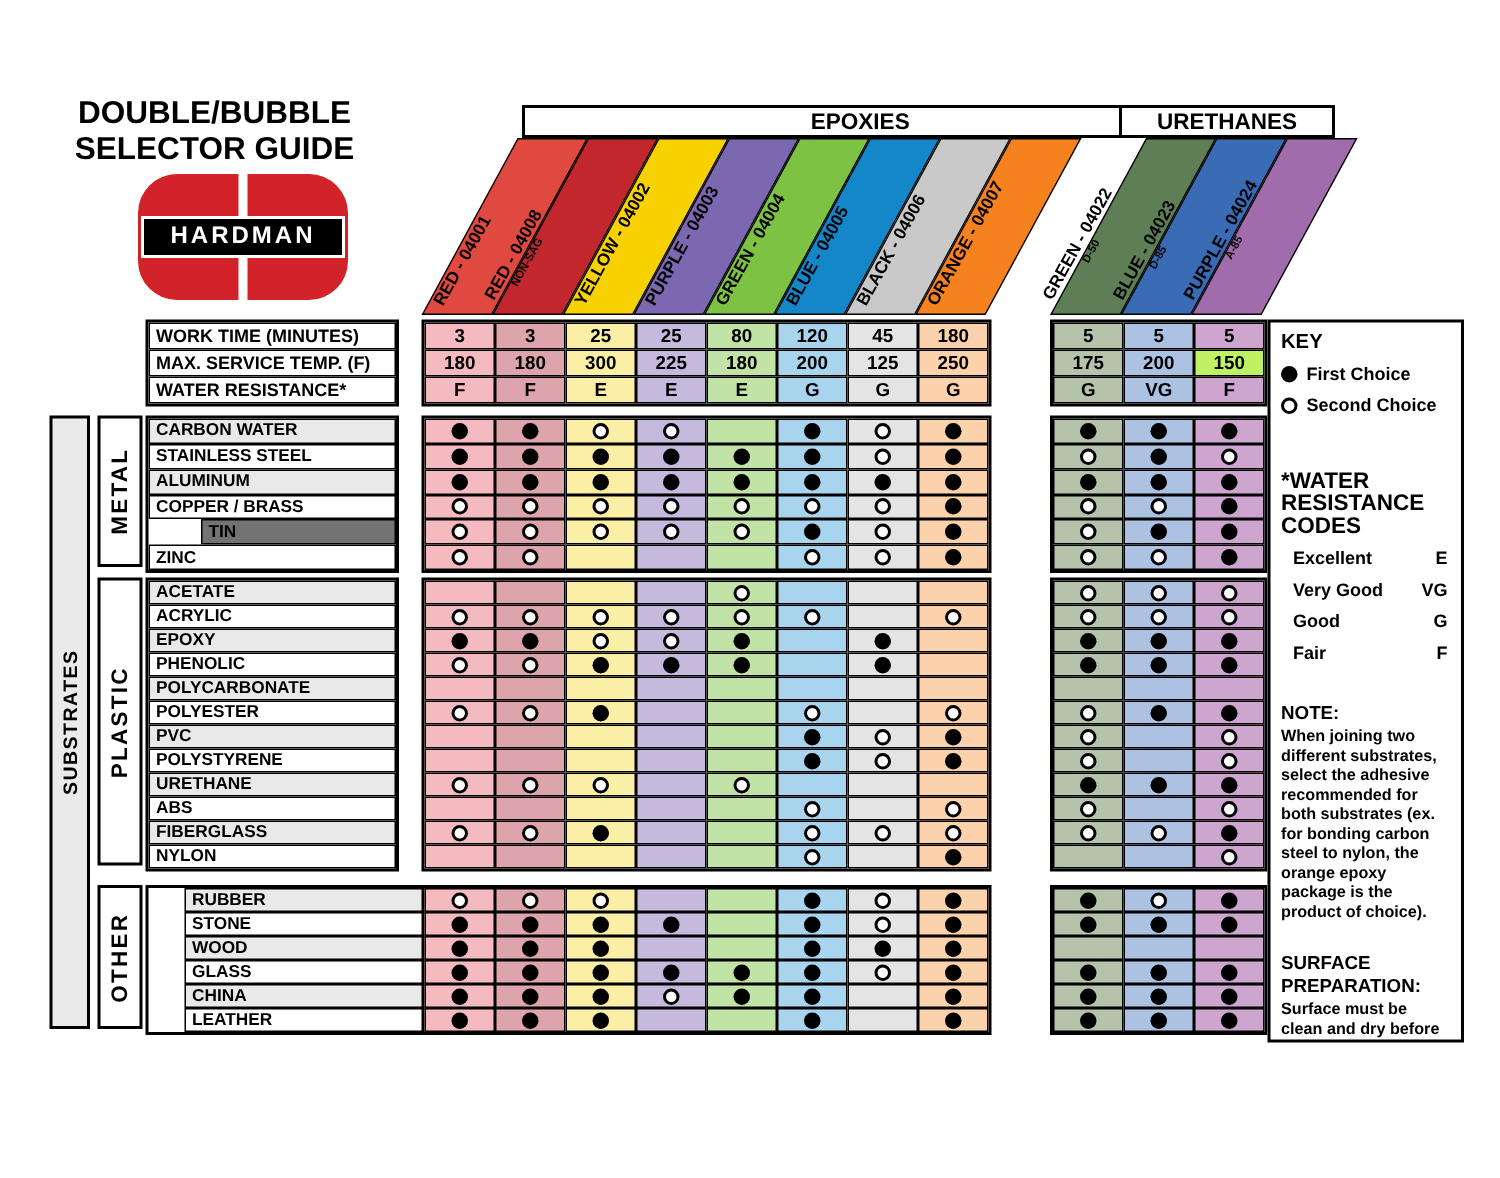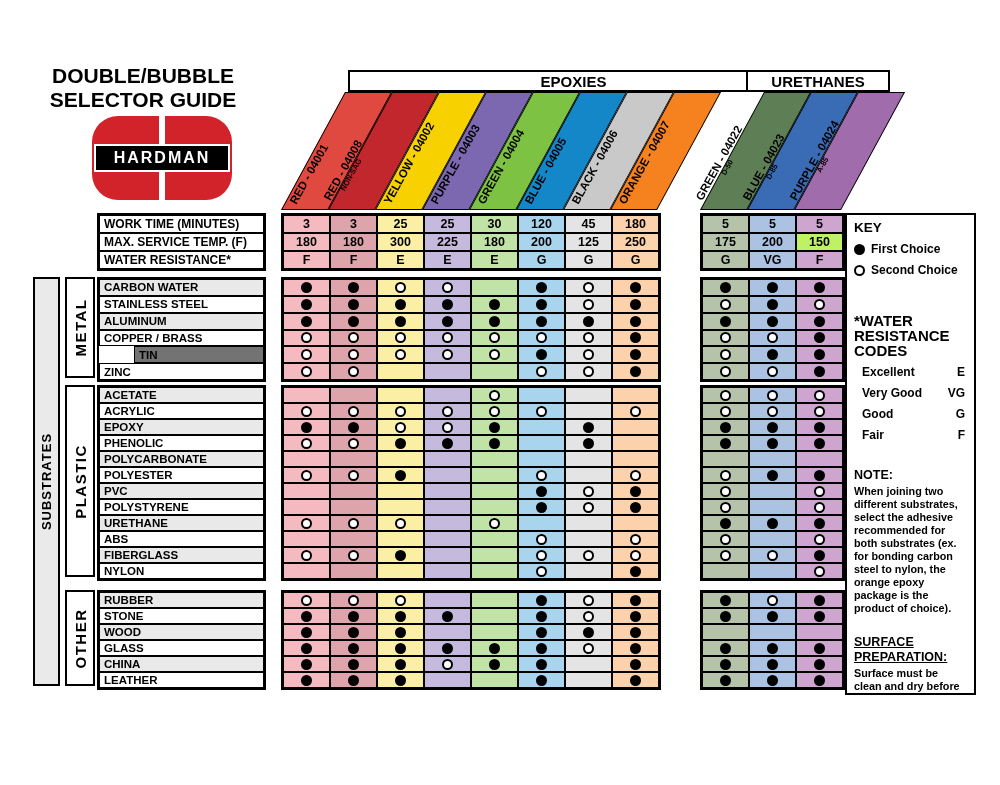--- a/index.html
+++ b/index.html
@@ -54,21 +54,21 @@
   #other-box{left:65px;top:590px;width:30px;height:96px;}
   
   #key-panel{position:absolute;left:845px;top:213px;width:131px;height:482px;border:2.5px solid #000;
              background:#fff;box-sizing:border-box;padding:5px 7px;overflow:hidden;}
   .key-title{font-size:13.5px;}
   .key-item{display:flex;align-items:center;gap:6px;margin-top:7px;font-size:12px;}
   .water-title{margin-top:36px;font-size:15px;line-height:15px;width:90px;}
   .code-row{display:flex;justify-content:space-between;padding:0 2px 0 8px;font-size:12px;margin-top:7px;}
   .note-title{margin-top:26px;font-size:12.5px;line-height:15px;}
   .note-body{margin-top:2px;font-size:10.8px;line-height:13px;}
-  .surface-title{margin-top:20px;font-size:12.5px;line-height:15px;text-decoration:underline;}
+  .surface-title{margin-top:20px;font-size:12.5px;line-height:15px;}
 </style>
 </head>
 <body>
 
 <div class="canvas">
 
   <div class="title">
     <span>DOUBLE/BUBBLE</span>
     <span>SELECTOR GUIDE</span>
   </div>
@@ -136,21 +136,21 @@
   <div class="block" id="spec-labels">
       <div class="spec-label">WORK TIME (MINUTES)</div>
       <div class="spec-label">MAX. SERVICE TEMP. (F)</div>
       <div class="spec-label">WATER RESISTANCE*</div>
     </div>
   <div class="block" id="spec-vals-e">
       <div class="scell" style="background: rgb(245, 185, 192);">3</div>
       <div class="scell" style="background: rgb(221, 164, 171);">3</div>
       <div class="scell" style="background: rgb(250, 239, 165);">25</div>
       <div class="scell" style="background: rgb(197, 186, 221);">25</div>
-      <div class="scell" style="background: rgb(194, 227, 166);">30</div>
+      <div class="scell" style="background: rgb(194, 227, 166);">80</div>
       <div class="scell" style="background: rgb(169, 212, 238);">120</div>
       <div class="scell" style="background: rgb(228, 228, 228);">45</div>
       <div class="scell" style="background: rgb(251, 210, 172);">180</div>
       <div class="scell" style="background: rgb(245, 185, 192);">180</div>
       <div class="scell" style="background: rgb(221, 164, 171);">180</div>
       <div class="scell" style="background: rgb(250, 239, 165);">300</div>
       <div class="scell" style="background: rgb(197, 186, 221);">225</div>
       <div class="scell" style="background: rgb(194, 227, 166);">180</div>
       <div class="scell" style="background: rgb(169, 212, 238);">200</div>
       <div class="scell" style="background: rgb(228, 228, 228);">125</div>
@@ -681,21 +681,21 @@
         </div>
         <div class="dcell" style="background: rgb(205, 165, 207);">
           <span class="d1"></span>
         </div>
         <div class="dcell" style="background: rgb(181, 195, 171);"></div>
         <div class="dcell" style="background: rgb(171, 194, 226);"></div>
         <div class="dcell" style="background: rgb(205, 165, 207);">
           <span class="d2"></span>
         </div>
       </div>
-      <div class="mlabels" style="top: 590px; height: 96px; grid-template-rows: repeat(6, 1fr);">
+      <div class="mlabels" style="top: 590px; height: 96px; grid-template-rows: repeat(6, 1fr); padding-left: 24px;">
         <div class="mlabel" style="background: rgb(233, 233, 233);">RUBBER</div>
         <div class="mlabel" style="background: rgb(255, 255, 255);">STONE</div>
         <div class="mlabel" style="background: rgb(233, 233, 233);">WOOD</div>
         <div class="mlabel" style="background: rgb(255, 255, 255);">GLASS</div>
         <div class="mlabel" style="background: rgb(233, 233, 233);">CHINA</div>
         <div class="mlabel" style="background: rgb(255, 255, 255);">LEATHER</div>
       </div>
       <div class="dgrid" style="left: 281px; top: 590px; height: 96px; grid-template-columns: repeat(8, 47px); grid-template-rows: repeat(6, 1fr);">
         <div class="dcell" style="background: rgb(245, 185, 192);">
           <span class="d2"></span>

